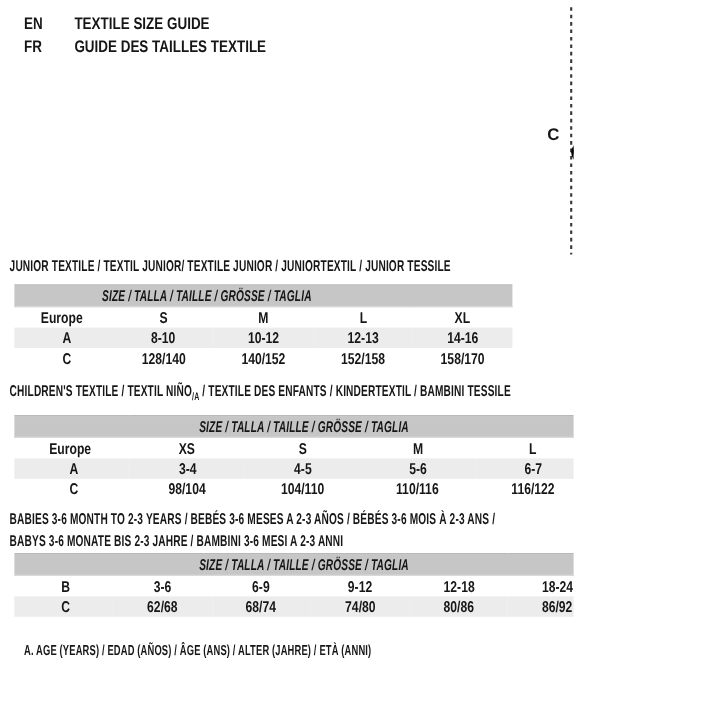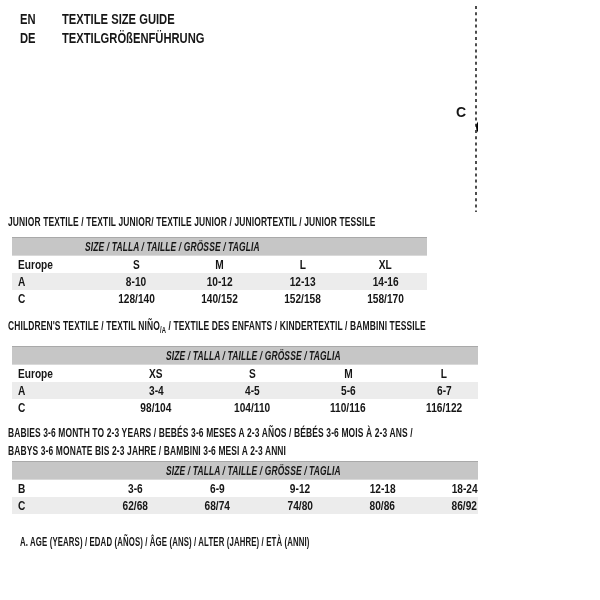--- a/index.html
+++ b/index.html
@@ -22,39 +22,39 @@
   #figure svg{position:absolute;right:0;top:0;}
   .c-label{position:absolute;left:4px;top:104px;font-size:14px;}
 
   
   .sec-title{position:absolute;left:8px;font-size:13px;line-height:16px;}
   .sub{font-size:9px;vertical-align:-3px;}
 
   table.size-table{position:absolute;left:12px;border-collapse:collapse;table-layout:fixed;font-size:13px;font-weight:bold;color:#161616;}
   table.size-table thead th{background:#c6c6c6;border-top:1px solid #a9a9a9;border-bottom:1px solid #d9d9d9;text-align:center;padding:1px 6px;height:14px;font-weight:bold;font-style:italic;}
   table.size-table td{height:17px;padding:0;text-align:center;}
-  table.size-table td.lbl{width:58px;text-align:left;padding-left:6px;}
+  table.size-table td.lbl{width:58px;text-align:center;padding-left:6px;}
   table.size-table tbody tr:nth-child(even){background:#ececec;}
 
   
   .footnotes{position:absolute;left:20px;top:533px;font-size:12px;line-height:19.3px;}
 </style>
 </head>
 <body>
 
 <div id="page">
 
   <div class="lang-block">
     <div class="lang-row">
       <span class="lang-code"><span class="condl">EN</span></span>
       <span class="condl">TEXTILE SIZE GUIDE</span>
     </div>
     <div class="lang-row">
-      <span class="lang-code"><span class="condl">DE</span></span>
-      <span class="condl">TEXTILGRÖßENFÜHRUNG</span>
+      <span class="lang-code"><span class="condl">FR</span></span>
+      <span class="condl">GUIDE DES TAILLES TEXTILE</span>
     </div>
   </div>
 
   <div id="figure">
     <span class="c-label">C</span>
     <svg width="132" height="220" viewBox="0 0 132 220">
       <line x1="8" y1="6" x2="8" y2="212" stroke="#3a3a3a" stroke-width="1.8" stroke-dasharray="3 3.2"></line>
       <g fill="#000000" stroke="none">
         <ellipse cx="57" cy="33" rx="24" ry="27"></ellipse>
         <ellipse cx="32" cy="39" rx="4.5" ry="6"></ellipse>

